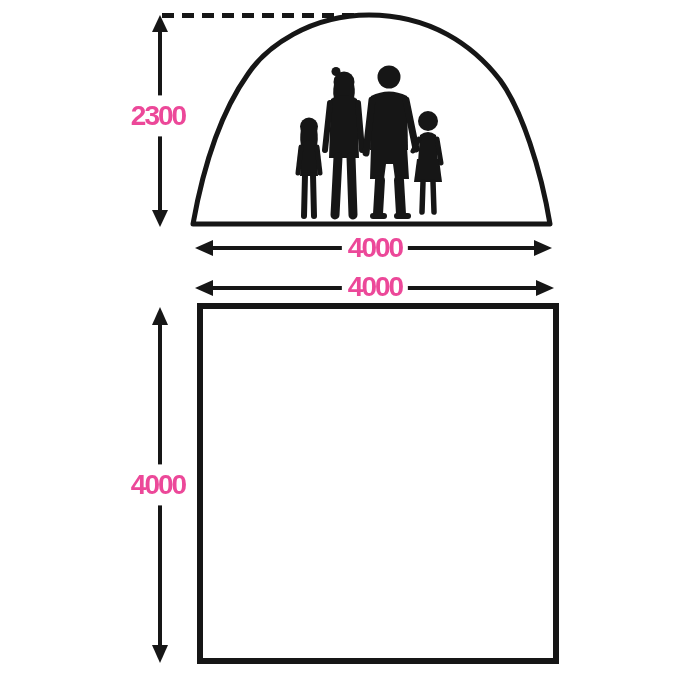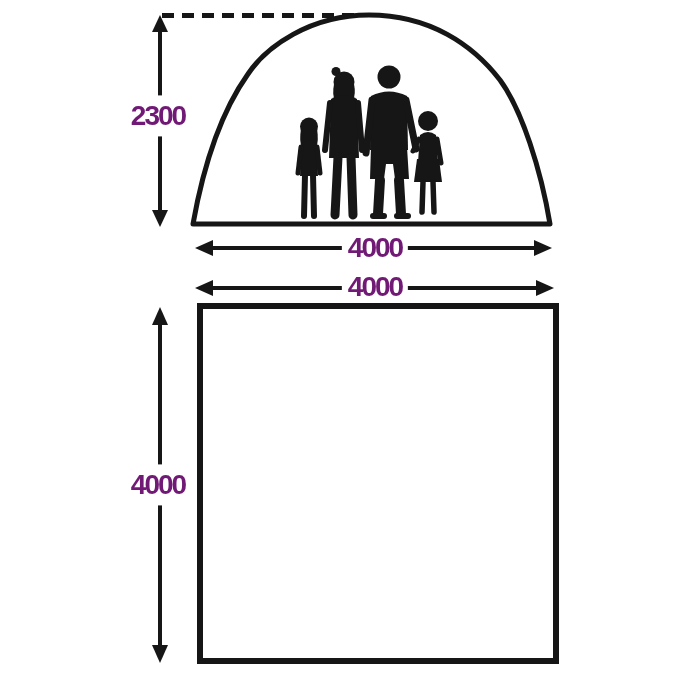--- a/index.html
+++ b/index.html
@@ -10,21 +10,21 @@
   .canvas svg{position:absolute;left:0;top:0;}
   .dash-line{stroke:#161616;stroke-width:5;fill:none;stroke-dasharray:12 8;}
   .dim-line{stroke:#161616;stroke-width:4;fill:none;}
   .arrow-head{fill:#161616;stroke:none;}
   .tent-shape{fill:#ffffff;stroke:#161616;stroke-width:5;stroke-linejoin:round;}
   .plan-shape{fill:#ffffff;stroke:#161616;stroke-width:6;}
   .fam-fill{fill:#161616;stroke:none;}
   .limb{stroke:#161616;fill:none;stroke-linecap:round;}
   .dim-label{
     position:absolute;transform:translate(-50%,-50%);
-    background:#ffffff;color:#701a75;font-weight:bold;font-size:28px;
+    background:#ffffff;color:#ec4899;font-weight:bold;font-size:28px;
     letter-spacing:-2px;line-height:0.9;padding:2px 6px;white-space:nowrap;
   }
   .dim-label.vgap{padding:8px 6px;}
 </style>
 </head>
 <body>
 
 <div class="canvas">
 
   <svg width="700" height="700" viewBox="0 0 700 700">

